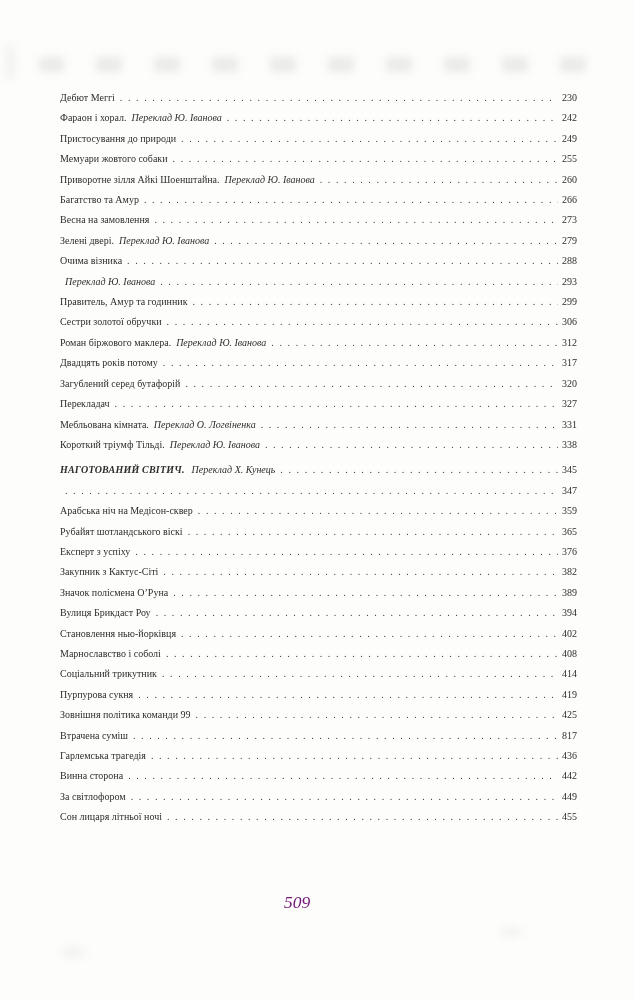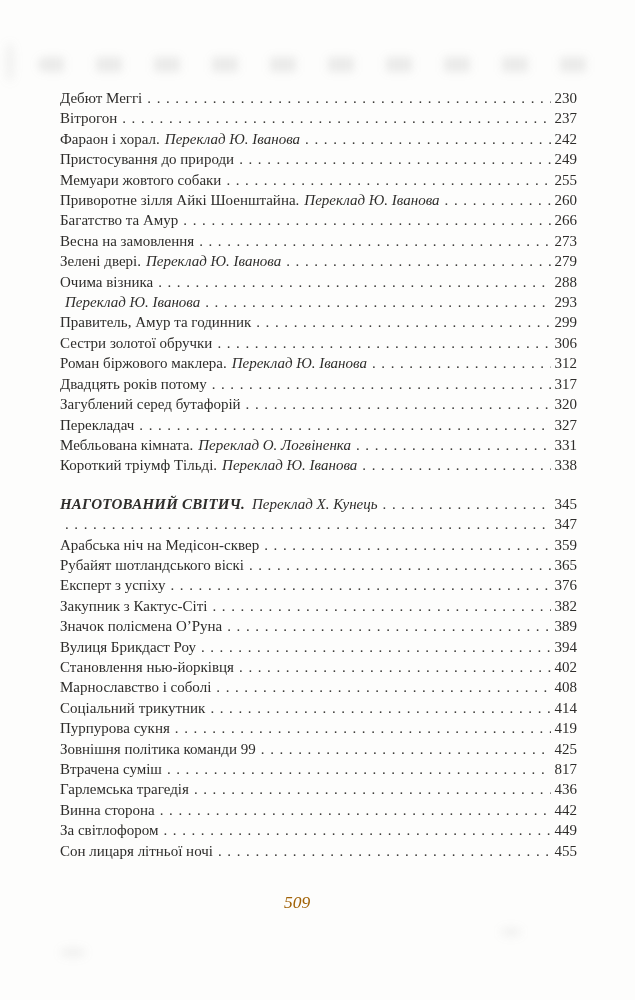--- a/index.html
+++ b/index.html
@@ -41,27 +41,27 @@
   .blob-2 { top: 948px; left: 60px; width: 26px; height: 9px; }
   .blob-3 { top: 928px; left: 500px; width: 22px; height: 8px; }
 
   .toc {
     position: absolute;
     top: 88px;
     left: 60px;
     right: 58px;
   }
   .toc-section + .toc-section {
-    margin-top: 18px;
+    margin-top: 5px;
     font-family: Liberation Serif, serif;
   }
   .row {
     display: flex;
     align-items: baseline;
-    font-size: 15px;
+    font-size: 10px;
     line-height: 20.4px;
   }
   .title {
     white-space: nowrap;
   }
   .translator {
     font-style: italic;
     white-space: nowrap;
     margin-left: 5px;
   }
@@ -91,45 +91,40 @@
     margin-left: 7px;
   }
   .page-number {
     position: absolute;
     top: 892px;
     left: 0;
     width: 594px;
     text-align: center;
     font-style: italic;
     font-size: 17.5px;
-    color: #a16207;
+    color: #701a75;
   }
 </style>
 </head>
 <body>
 
 <div class="page">
   <div class="scan-band"></div>
   <div class="scan-blob blob-1"></div>
   <div class="scan-blob blob-2"></div>
   <div class="scan-blob blob-3"></div>
 
   <main class="toc">
       <section class="toc-section">
         <div class="row">
           <span class="title">Дебют Меггі</span>
           <span class="leader"></span>
           <span class="pnum">230</span>
         </div>
         <div class="row">
-          <span class="title">Вітрогон</span>
-          <span class="leader"></span>
-          <span class="pnum">237</span>
-        </div>
-        <div class="row">
           <span class="title">Фараон і хорал.</span>
           <span class="translator">Переклад Ю. Іванова</span>
           <span class="leader"></span>
           <span class="pnum">242</span>
         </div>
         <div class="row">
           <span class="title">Пристосування до природи</span>
           <span class="leader"></span>
           <span class="pnum">249</span>
         </div>

